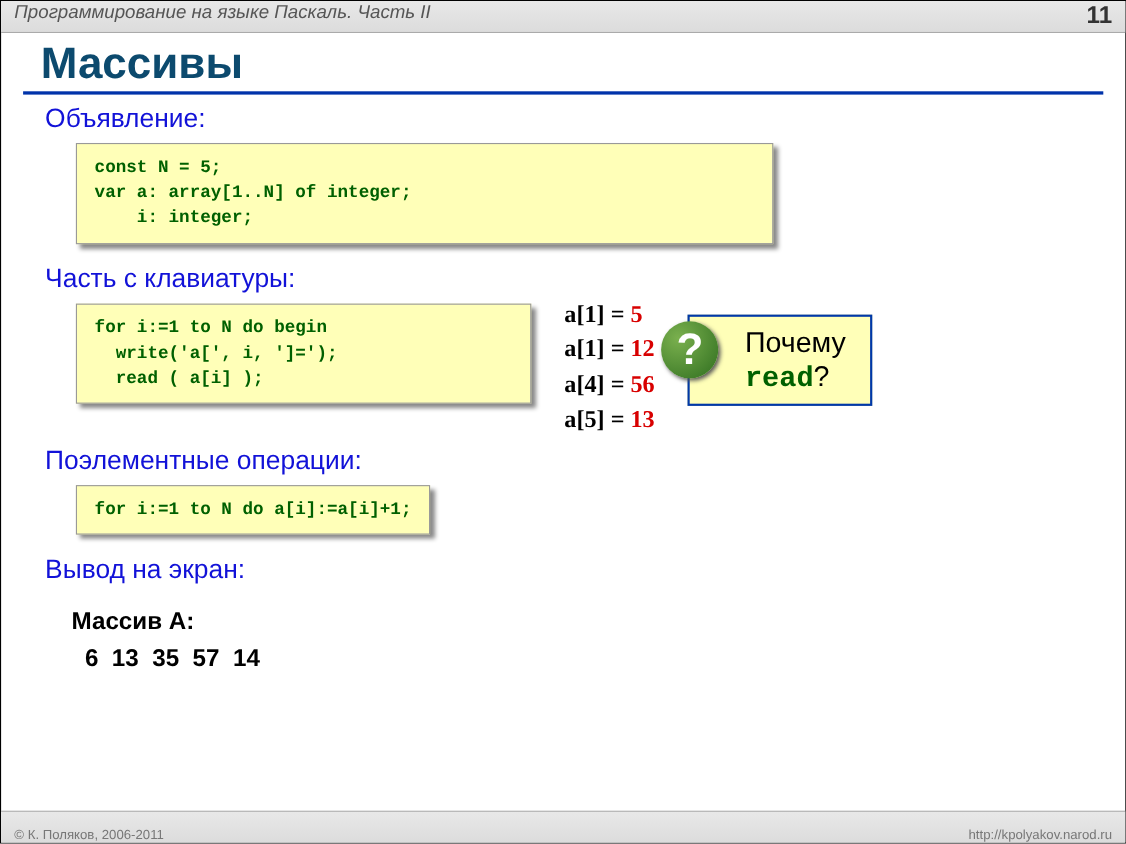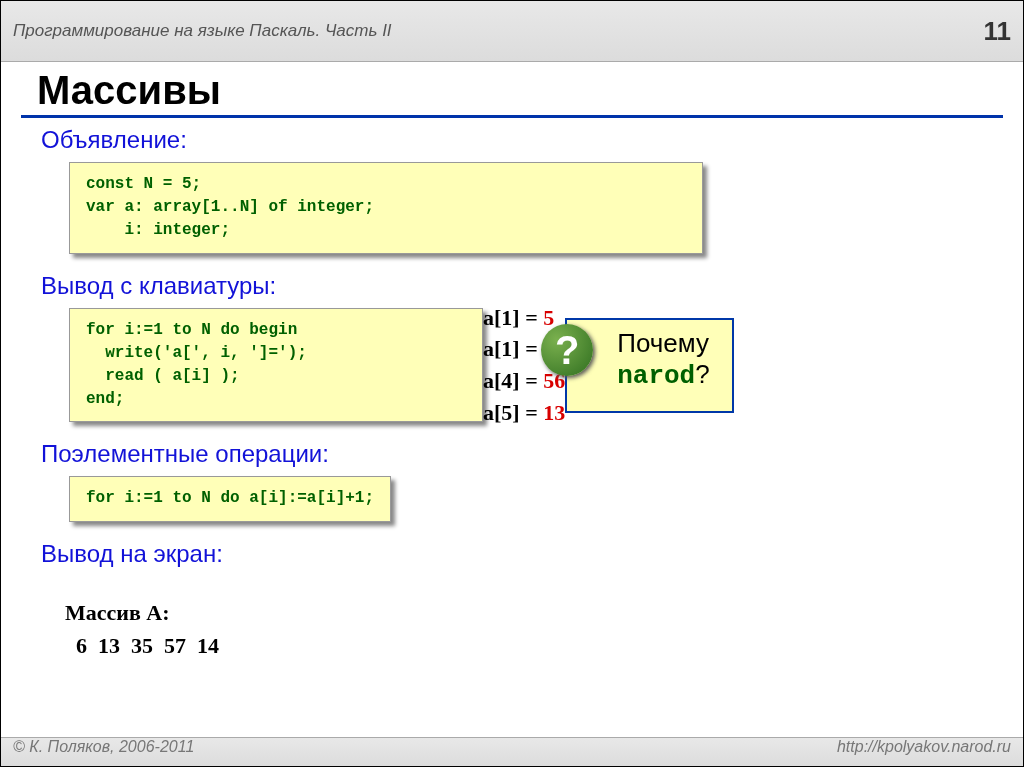--- a/index.html
+++ b/index.html
@@ -1,34 +1,34 @@
 <!DOCTYPE html>
 <html><head>
 <meta charset="utf-8">
 <style>
   html,body{margin:0;padding:0;width:1024px;height:767px;background:#fff;font-family:Arial,Helvetica,sans-serif;overflow:hidden}
   .slide{box-sizing:border-box;width:1024px;height:767px;border:1px solid #000;position:relative}
-  .topbar{display:flex;justify-content:space-between;align-items:center;background:linear-gradient(#e8e8e8,#dcdcdc);border-bottom:1px solid #aaa;height:28px;padding:16px 12px;font-style:italic;color:#555;font-size:17px}
-  .pagenum{font-size:26px;font-weight:bold;font-style:normal;color:#333}
-  h1.title{color:#000000;font-size:40px;font-weight:bold;margin:6px 0 2px 36px}
+  .topbar{display:flex;justify-content:space-between;align-items:flex-start;background:linear-gradient(#e8e8e8,#dcdcdc);border-bottom:1px solid #aaa;height:28px;padding:0 12px;font-style:italic;color:#555;font-size:17px}
+  .pagenum{font-size:22px;font-weight:bold;font-style:normal;color:#333}
+  h1.title{color:#0c4a6e;font-size:40px;font-weight:bold;margin:6px 0 2px 36px}
   hr.rule{border:none;border-top:3px solid #0033aa;margin:0 20px 8px 20px}
   .content{padding:0 40px}
   .section{color:#1212d8;font-size:24px;margin:8px 0 4px 0}
   .codebox{background:#ffffb8;border:1px solid #999;box-shadow:4px 4px 4px #888;padding:10px 16px;font-family:"Courier New",monospace;font-size:16px;font-weight:bold;color:#006000;line-height:1.45;margin:4px 0 10px 28px;display:inline-block}
-  .row{display:flex;align-items:flex-start;}
+  .row{display:flex;align-items:flex-start;gap:30px}
   .arrpanel{font-family:Liberation Serif, serif;font-size:22px;font-weight:bold;line-height:1.45;margin-top:-2px}
   .arrpanel .k{color:#000}
   .arrpanel .v{color:#d80000}
   .callout{position:relative;margin-top:14px}
-  .cbody{background:#ffffb8;border:2px solid #0038a8;padding:8px 22px 20px 50px;font-size:26px;color:#000}
+  .cbody{background:#ffffb8;border:2px solid #0038a8;padding:8px 22px 8px 50px;font-size:26px;color:#000}
   .cbody .mono{font-family:"Courier New",monospace;font-weight:bold;color:#006000}
   .qcirc{position:absolute;left:-24px;top:6px;width:52px;height:52px;border-radius:50%;background:radial-gradient(circle at 30% 30%,#7ab04e,#2f6e1f);display:flex;align-items:center;justify-content:center;box-shadow:2px 2px 4px #555}
   .qcirc span{color:#fff;font-size:40px;font-weight:bold;line-height:1}
-  .output{font-family:Liberation Serif, serif;font-size:22px;font-weight:bold;color:#000;line-height:1.5;margin-left:24px;margin-top:24px}
-  .footer{position:absolute;bottom:0;left:0;right:0;height:28px;background:linear-gradient(#e8e8e8,#dcdcdc);border-top:1px solid #aaa;display:flex;justify-content:space-between;align-items:flex-start;padding:0 12px;font-style:italic;color:#777;font-size:16px}
+  .output{font-family:Liberation Sans, sans-serif;font-size:22px;font-weight:bold;color:#000;line-height:1.5;margin-left:24px;margin-top:12px}
+  .footer{position:absolute;bottom:0;left:0;right:0;height:28px;background:linear-gradient(#e8e8e8,#dcdcdc);border-top:1px solid #aaa;display:flex;justify-content:space-between;align-items:flex-end;padding:0 12px;color:#777;font-size:12px}
 </style>
 </head>
 <body>
 
 <div class="slide">
 
   <div class="topbar">
     <span>Программирование на языке Паскаль. Часть II</span>
     <span class="pagenum">11</span>
   </div>
@@ -38,43 +38,42 @@
 
   <div class="content">
 
     <div class="section">Объявление:</div>
     <div class="codebox" style="width:600px">
       <div>const N = 5;</div>
       <div>var a: array[1..N] of integer;</div>
       <div style="white-space:pre">    i: integer;</div>
     </div>
 
-    <div class="section">Вывод с клавиатуры:</div>
+    <div class="section">Часть с клавиатуры:</div>
     <div class="row">
       <div class="codebox" style="width:380px">
         <div>for i:=1 to N do begin</div>
         <div style="white-space:pre">  write('a[', i, ']=');</div>
         <div style="white-space:pre">  read ( a[i] );</div>
-        <div>end;</div>
       </div>
 
       <div class="arrpanel">
         <div><span class="k">a[1] =</span> <span class="v">5</span></div>
         <div><span class="k">a[1] =</span> <span class="v">12</span></div>
         <div><span class="k">a[4] =</span> <span class="v">56</span></div>
         <div><span class="k">a[5] =</span> <span class="v">13</span></div>
       </div>
 
       <div class="callout">
         <div class="qcirc">
             <span>?</span>
           </div>
         <div class="cbody">
           <div>Почему</div>
-          <div><span class="mono">narod</span><span>?</span></div>
+          <div><span class="mono">read</span><span>?</span></div>
         </div>
       </div>
     </div>
 
     <div class="section">Поэлементные операции:</div>
     <div class="codebox">
       <div>for i:=1 to N do a[i]:=a[i]+1;</div>
     </div>
 
     <div class="section">Вывод на экран:</div>

